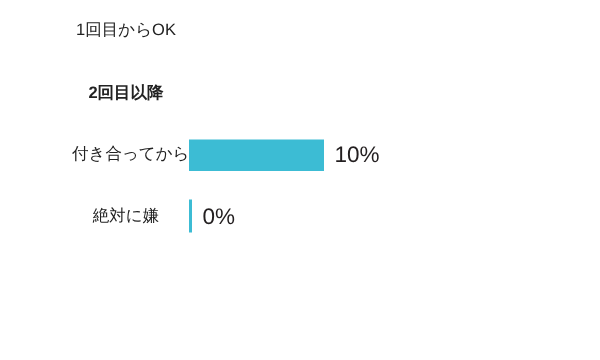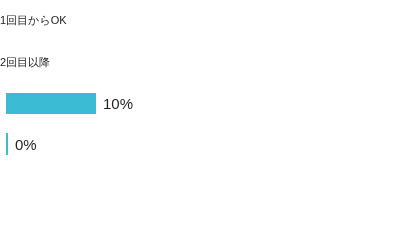--- a/index.html
+++ b/index.html
@@ -22,27 +22,28 @@
   .bar-row {
     position: absolute;
     left: 0;
     width: 400px;
     height: 22px;
     display: flex;
     align-items: center;
   }
   .cat-label {
     width: 72px;
-    text-align: left;
+    text-align: center;
     font-size: 11px;
     line-height: 13px;
     color: #222222;
     letter-spacing: 0px;
     white-space: nowrap;
     flex: 0 0 auto;
+    padding-left: 48px;
   }
   .bar-area {
     position: relative;
     margin-left: 6px;
     height: 22px;
     display: flex;
     align-items: center;
     flex: 1 1 auto;
   }
   .bar {
@@ -65,31 +66,33 @@
 </style>
 </head>
 <body style="background: rgb(255, 255, 255);">
 
 <div id="chart">
 
   <div class="bar-row" style="top: 9px;">
     <div class="cat-label" style="color: rgb(34, 34, 34);">1回目からOK</div>
   </div>
 
-  <div class="bar-row" style="top: 51px;">
+  <div class="bar-row" style="top: 51px; font-weight: bold;">
     <div class="cat-label" style="color: rgb(34, 34, 34);">2回目以降</div>
   </div>
 
   <div class="bar-row" style="top: 92px;">
+    <div class="cat-label" style="color: rgb(34, 34, 34);">付き合ってから</div>
     <div class="bar-area">
       <div class="bar" style="width: 90px; background: rgb(60, 188, 212);"></div>
       <div class="value-label" style="color: rgb(35, 31, 32);">10%</div>
     </div>
   </div>
 
   <div class="bar-row" style="top: 133px;">
+    <div class="cat-label" style="color: rgb(34, 34, 34);">絶対に嫌</div>
     <div class="bar-area">
       <div class="bar zero" style="width: 2px; background: rgb(60, 188, 212);"></div>
       <div class="value-label" style="color: rgb(35, 31, 32);">0%</div>
     </div>
   </div>
 
 </div>
 
 </body></html>

